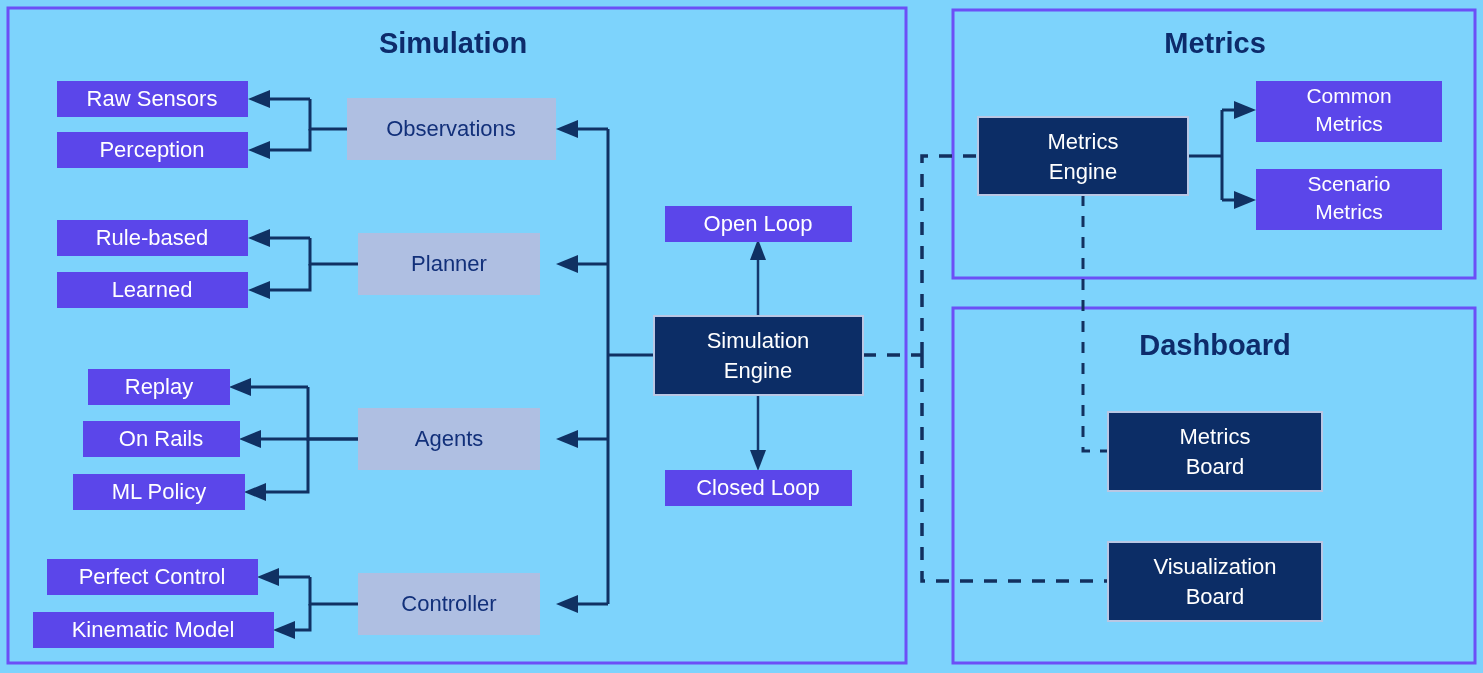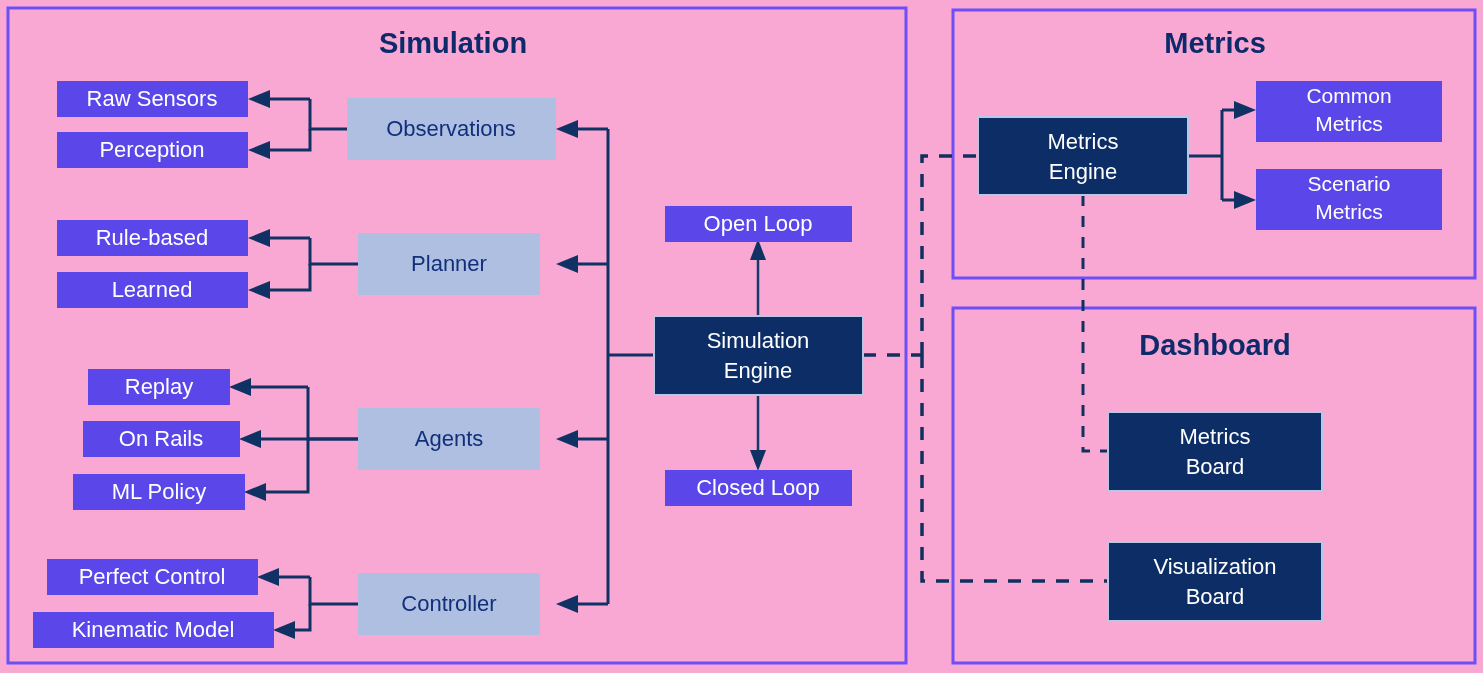--- a/index.html
+++ b/index.html
@@ -8,21 +8,21 @@
     padding: 0;
     background: #ffffff;
   }
   body {
     font-family: "Liberation Sans", sans-serif;
   }
   #diagram-root {
     position: relative;
     width: 1483px;
     height: 673px;
-    background: #f9a8d4;
+    background: #7dd3fc;
     overflow: hidden;
   }
   svg.diagram {
     position: absolute;
     top: 0;
     left: 0;
     width: 1483px;
     height: 673px;
     display: block;
   }

